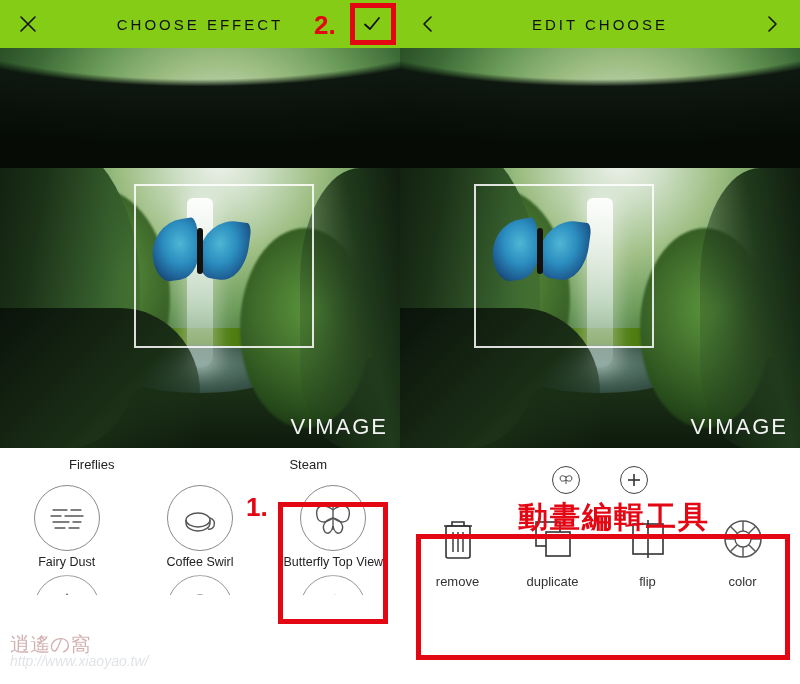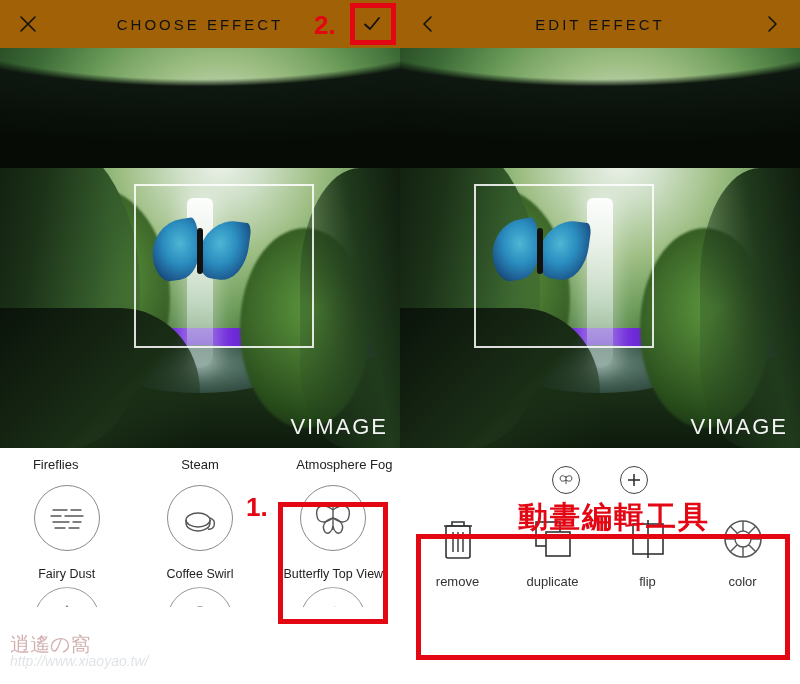--- a/index.html
+++ b/index.html
@@ -1,22 +1,22 @@
 <!DOCTYPE html>
 <html><head>
 <meta charset="utf-8">
 <style>
   * { box-sizing: border-box; margin: 0; padding: 0; }
   body { font-family: -apple-system, "Helvetica Neue", Arial, sans-serif; background: #fff; }
   .canvas { width: 800px; height: 684px; position: relative; display: flex; }
   .screen { width: 400px; height: 684px; display: flex; flex-direction: column; position: relative; }
-  .header { height: 48px; display: flex; align-items: center; justify-content: space-between; padding: 0 14px; background: #a16207; }
+  .header { height: 48px; display: flex; align-items: center; justify-content: space-between; padding: 0 14px; background: #84cc16; }
   .header-title { flex: 1; text-align: center; font-size: 15px; letter-spacing: 3px; font-weight: 500; color: #111; }
   .hbtn { width: 28px; height: 28px; display: flex; align-items: center; justify-content: center; cursor: pointer; }
-  .photo { flex: 0 0 400px; height: 400px; position: relative; overflow: hidden; background: #6d28d9; }
+  .photo { flex: 0 0 400px; height: 400px; position: relative; overflow: hidden; background: #4d7c0f; }
   .sky { position:absolute; left:0; right:0; top:0; height:70%; background: radial-gradient(circle at 55% 40%, #eef2ec 0%, #cfe0c8 15%, #9fbf85 35%, #6a9a58 55%, #3c6a36 75%, #1e3a1c 100%); }
   .cave-top { position:absolute; left:0; right:0; top:0; height:120px; background: radial-gradient(ellipse 140% 120% at 50% -40%, transparent 55%, #0e1810 60%, #060b06 100%); }
   .cave-left { position:absolute; left:-40px; top:80px; width:180px; height:320px; background: linear-gradient(100deg, #0a120a 0%, #1c3218 40%, #355d2c 70%, transparent 100%); border-radius: 0 60% 40% 0 / 0 50% 30% 0; }
   .cave-right { position:absolute; right:-20px; top:120px; width:120px; height:280px; background: linear-gradient(260deg, #0a120a 0%, #203a1c 45%, transparent 100%); border-radius: 50% 0 0 40% / 40% 0 0 30%; }
   .foliage-left { position:absolute; left:20px; top:140px; width:150px; height:220px; background: radial-gradient(circle at 40% 40%, #6fa94a 0%, #4a7a32 40%, #2e5220 70%, transparent 100%); filter: blur(1px); border-radius:50%; }
   .foliage-right { position:absolute; right:30px; top:180px; width:130px; height:200px; background: radial-gradient(circle at 60% 40%, #5e9a3e 0%, #3e6a2a 45%, #264a1a 75%, transparent 100%); filter: blur(1px); border-radius:50%; }
   .waterfall { position:absolute; left:50%; top:150px; transform:translateX(-50%); width:26px; height:170px; background: linear-gradient(180deg, rgba(255,255,255,.95), rgba(230,240,238,.7) 60%, rgba(200,220,215,.4)); border-radius: 6px 6px 14px 14px; box-shadow: 0 0 18px 6px rgba(255,255,255,.35); }
   .pool { position:absolute; left:50%; bottom:55px; transform:translateX(-50%); width:170px; height:48px; background: radial-gradient(ellipse at 50% 40%, #6b8a7e 0%, #3e5a4e 55%, #1e342a 100%); border-radius:50%; }
   .ground { position:absolute; left:0; right:0; bottom:0; height:90px; background: linear-gradient(180deg, #223a1c 0%, #0d1a0c 100%); }
   .rocks-left { position:absolute; left:0; bottom:0; width:200px; height:140px; background: linear-gradient(135deg, #0a130a 0%, #1a2e16 60%, transparent 100%); border-radius: 0 40% 0 0 / 0 60% 0 0; }
@@ -25,21 +25,21 @@
   .butterfly .wing { position:absolute; top:0; width:48px; height:60px; background: radial-gradient(ellipse at 60% 40%, #4fb6d4 0%, #2b8ec0 40%, #1e5f94 70%, #0e2f52 100%); }
   .butterfly .wing.l { left:0; border-radius: 70% 10% 50% 30% / 60% 20% 60% 40%; transform: rotate(-8deg); }
   .butterfly .wing.r { right:0; border-radius: 10% 70% 30% 50% / 20% 60% 40% 60%; transform: rotate(8deg) scaleX(-1); }
   .butterfly .body { position:absolute; left:50%; top:8px; transform:translateX(-50%); width:6px; height:46px; background:#13110e; border-radius:3px; }
   .watermark { position:absolute; right:12px; bottom:8px; color:#fff; font-size:22px; letter-spacing:2px; font-weight:300; opacity:.95; }
   
   .picker { flex:1; background:#fff; position:relative; padding-top:6px; }
   .labelrow { display:flex;gap:33px; }
   .labelrow div { flex:1; text-align:center; font-size:13px; color:#222; line-height:1.15; padding:4px 6px 8px; }
   .iconrow { display:flex; }
-  .iconcell { flex:1; display:flex; flex-direction:column; align-items:center; gap:16px; padding:4px 0 6px; }
+  .iconcell { flex:1; display:flex; flex-direction:column; align-items:center; gap:4px; padding:4px 0 6px; }
   .cir { width:66px; height:66px; border:1.5px solid #8a8a8a; border-radius:50%; display:flex; align-items:center; justify-content:center; position:relative; }
   .iconcell .lab { font-size:12.5px; color:#222; text-align:center; line-height:1.15; max-width:110px; }
   
   .tabrow { display:flex; gap:40px; justify-content:center; padding:12px 0 8px; }
   .tabicon { width:28px; height:28px; border:1.5px solid #444; border-radius:50%; display:flex; align-items:center; justify-content:center; }
   .tools { display:flex; justify-content:space-around; padding:14px 10px 8px; }
   .tool { display:flex; flex-direction:column; align-items:center; gap:12px; width:80px; }
   .tool .tic { width:46px; height:46px; display:flex; align-items:center; justify-content:center; }
   .tool .tl { font-size:13px; color:#333; }
   
@@ -85,21 +85,20 @@
           <div class="wing r"></div>
           <div class="body"></div>
       </div>
       <div class="watermark">VIMAGE</div>
     </div>
 
     <div class="picker">
       <div class="labelrow">
         <div>Fireflies</div>
         <div>Steam</div>
-        <div>Atmosphere Fog</div>
       </div>
       <div class="iconrow">
         <div class="iconcell">
           <div class="cir">
             <svg width="40" height="40" viewBox="0 0 40 40">
                 <g stroke="#555" stroke-width="1.3" stroke-linecap="round">
                   <line x1="6" y1="12" x2="20" y2="12"></line>
                   <line x1="24" y1="12" x2="34" y2="12"></line>
                   <line x1="4" y1="18" x2="14" y2="18"></line>
                   <line x1="18" y1="18" x2="36" y2="18"></line>
@@ -168,21 +167,21 @@
     </div>
   </div>
 
   <div class="screen">
     <div class="header">
       <div class="hbtn">
         <svg width="18" height="18" viewBox="0 0 18 18">
             <path d="M12 2 L5 9 L12 16" stroke="#111" stroke-width="1.6" fill="none" stroke-linecap="round" stroke-linejoin="round"></path>
           </svg>
       </div>
-      <div class="header-title">EDIT EFFECT</div>
+      <div class="header-title">EDIT CHOOSE</div>
       <div class="hbtn">
         <svg width="18" height="18" viewBox="0 0 18 18">
             <path d="M6 2 L13 9 L6 16" stroke="#111" stroke-width="1.6" fill="none" stroke-linecap="round" stroke-linejoin="round"></path>
           </svg>
       </div>
     </div>
 
     <div class="photo">
       <div class="sky"></div>
         <div class="ground"></div>

